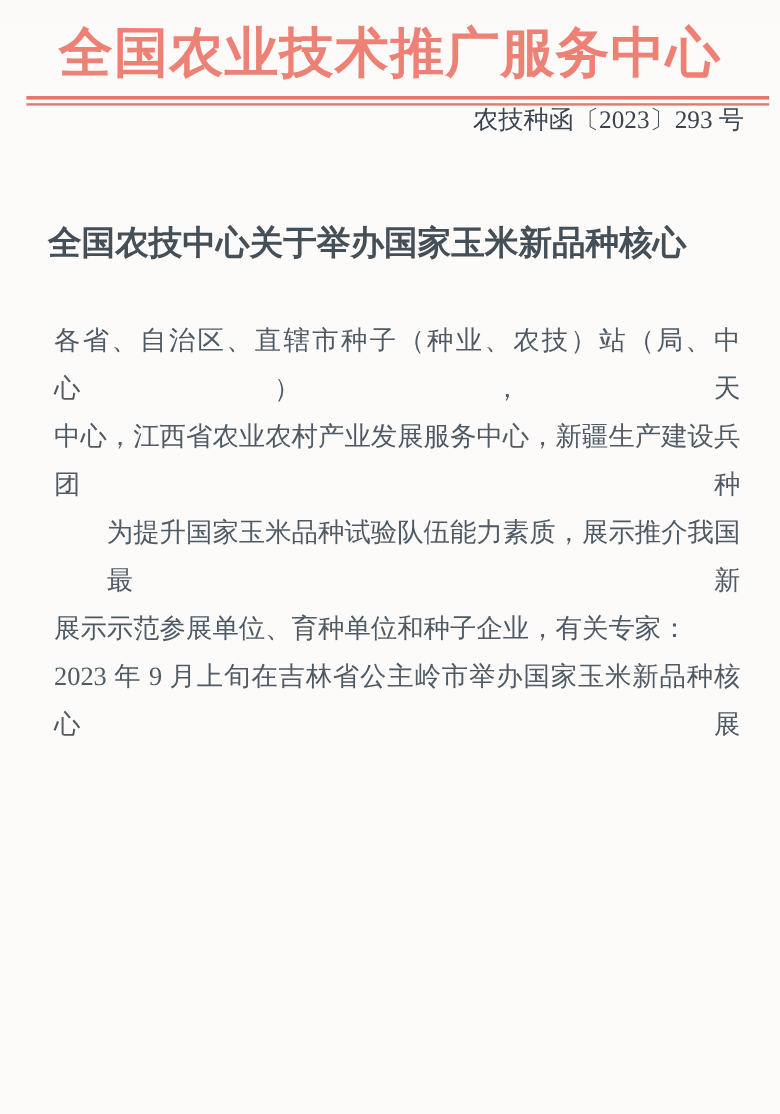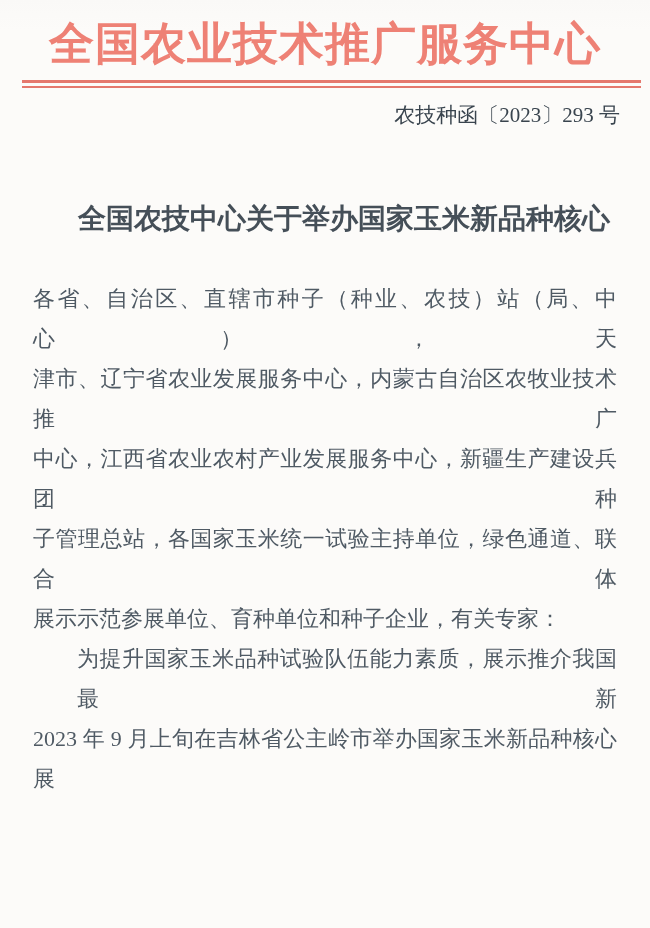--- a/index.html
+++ b/index.html
@@ -28,44 +28,43 @@
     font-family: "Liberation Serif", "DejaVu Serif", serif;
   }
   .rule {
     background: #e5786d;
     margin-left: 22px;
     margin-right: 9px;
   }
   .rule.thick { height: 3px; margin-top: 8px; }
   .rule.thin  { height: 2px; margin-top: 3px; }
   .doc-number {
-    margin-top: 15px;
     padding-right: 30px;
     text-align: right;
     font-size: 21px;
     line-height: 24px;
     color: #39444e;
   }
   .doc-title {
     margin: 72px 40px 18px 40px;
-    text-align: right;
+    text-align: left;
     font-size: 28px;
     line-height: 40px;
     font-weight: bold;
     color: #454f58;
   }
   .doc-title .t-line { display: block; }
   .body-text {
     margin-top: 40px;
     padding: 0 33px;
     font-size: 22px;
     line-height: 40px;
     color: #4f5a64;
   }
-  .line { display: block; }
+  .line { display: block; margin-left: 12px; }
   .line.j {
     text-align: justify;
     text-align-last: justify;
   }
   .line.indent { padding-left: 44px; }
 </style>
 </head>
 <body>
 
 <div class="page">
@@ -76,22 +75,20 @@
   <div class="rule thin"></div>
 
   <div class="doc-number">农技种函〔2023〕293 号</div>
 
   <div class="doc-title">
     <span class="t-line">全国农技中心关于举办国家玉米新品种核心</span>
   </div>
 
   <div class="body-text">
     <div class="line j">各省、自治区、直辖市种子（种业、农技）站（局、中心），天</div>
-    <div class="line j">津市、辽宁省农业发展服务中心，内蒙古自治区农牧业技术推广</div>
     <div class="line j">中心，江西省农业农村产业发展服务中心，新疆生产建设兵团种</div>
-    <div class="line j">子管理总站，各国家玉米统一试验主持单位，绿色通道、联合体</div>
+    <div class="line j indent">为提升国家玉米品种试验队伍能力素质，展示推介我国最新</div>
     <div class="line">展示示范参展单位、育种单位和种子企业，有关专家：</div>
-    <div class="line j indent">为提升国家玉米品种试验队伍能力素质，展示推介我国最新</div>
     <div class="line j">2023 年 9 月上旬在吉林省公主岭市举办国家玉米新品种核心展</div>
 
   </div>
 
 </div>
 
 </body></html>

